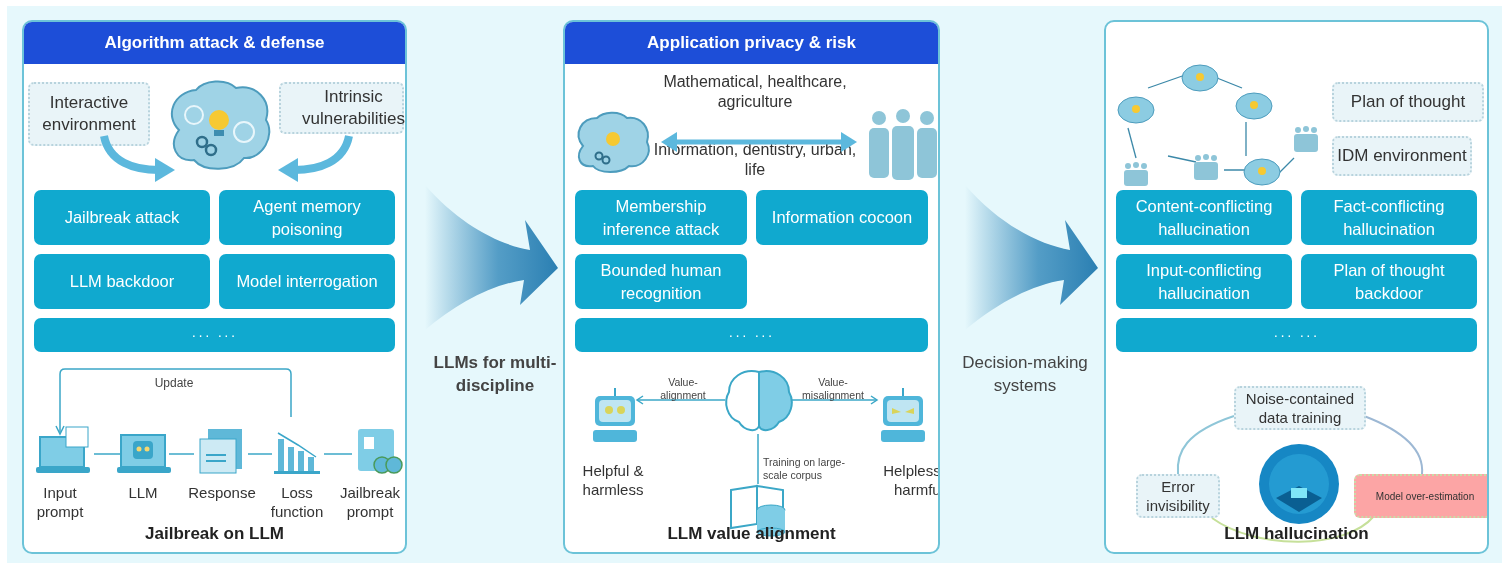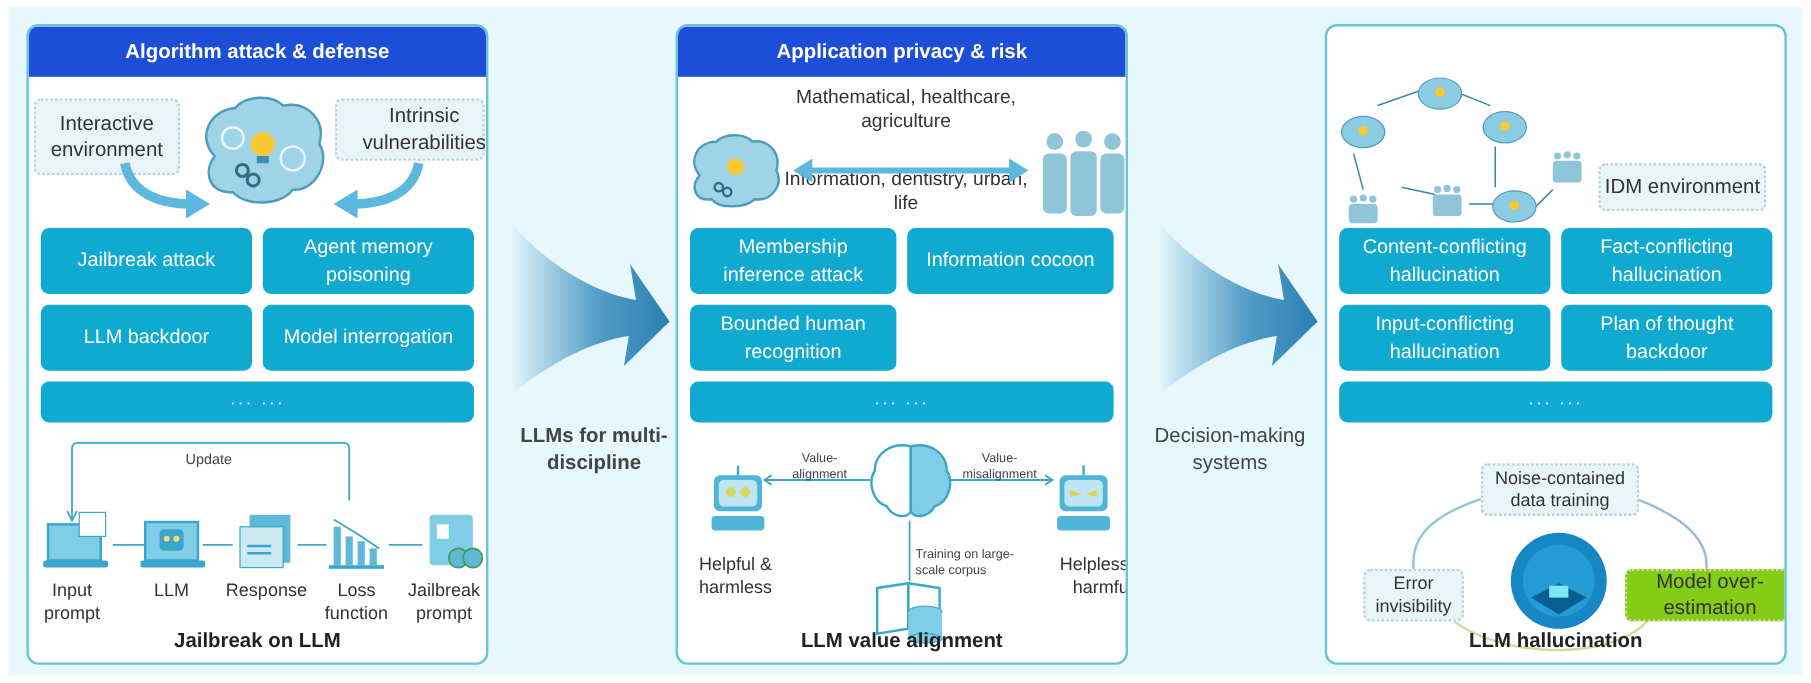--- a/index.html
+++ b/index.html
@@ -262,20 +262,21 @@
         <circle cx="100" cy="91" r="3"></circle>
         <circle cx="108" cy="92" r="3"></circle>
       <rect x="88" y="96" width="24" height="18" rx="3"></rect>
       <circle cx="192" cy="64" r="3"></circle>
         <circle cx="200" cy="63" r="3"></circle>
         <circle cx="208" cy="64" r="3"></circle>
       <rect x="188" y="68" width="24" height="18" rx="3"></rect>
     </g>
   </svg>
 
+  <div class="dashed" style="left:226px;top:60px;width:152px;height:40px;">Plan of thought</div>
   <div class="dashed" style="left:226px;top:114px;width:140px;height:40px;">IDM environment</div>
 
   <div class="grid" style="top:168px;">
     <div class="tile">Content-conflicting hallucination</div>
     <div class="tile">Fact-conflicting hallucination</div>
     <div class="tile">Input-conflicting hallucination</div>
     <div class="tile">Plan of thought backdoor</div>
     <div class="tile wide">··· ···</div>
   </div>
 
@@ -283,16 +284,16 @@
     <path d="M128,394 C80,410 70,430 72,452" fill="none" stroke="#8fc6d8" stroke-width="2"></path>
     <path d="M258,394 C300,410 318,430 316,452" fill="none" stroke="#9db8d4" stroke-width="2"></path>
     <path d="M106,496 C150,528 240,528 268,494" fill="none" stroke="#c6e09a" stroke-width="2"></path>
     <circle cx="193" cy="462" r="40" fill="#1687c4"></circle>
     <circle cx="193" cy="462" r="30" fill="#2ea8dc" opacity="0.6"></circle>
     <path d="M170,476 L193,464 L216,476 L193,490 Z" fill="#0a5f92"></path>
     <rect x="185" y="466" width="16" height="10" fill="#7fe6f8"></rect>
   </svg>
   <div class="dashed" style="left:128px;top:364px;width:132px;height:44px;font-size:15px;">Noise-contained data training</div>
   <div class="dashed" style="left:30px;top:452px;width:84px;height:44px;font-size:15px;">Error invisibility</div>
-  <div class="dashed" style="left:248px;top:452px;width:142px;height:44px;font-size:17px;background:#84cc16;border-color:#c8dca8;">Model over-estimation</div>
+  <div class="dashed" style="left:248px;top:452px;width:142px;height:44px;font-size:10px;background:#fca5a5;border-color:#c8dca8;">Model over-estimation</div>
 
   <div class="caption" style="top:502px;">LLM hallucination</div>
 </div>
 
 </body></html>

